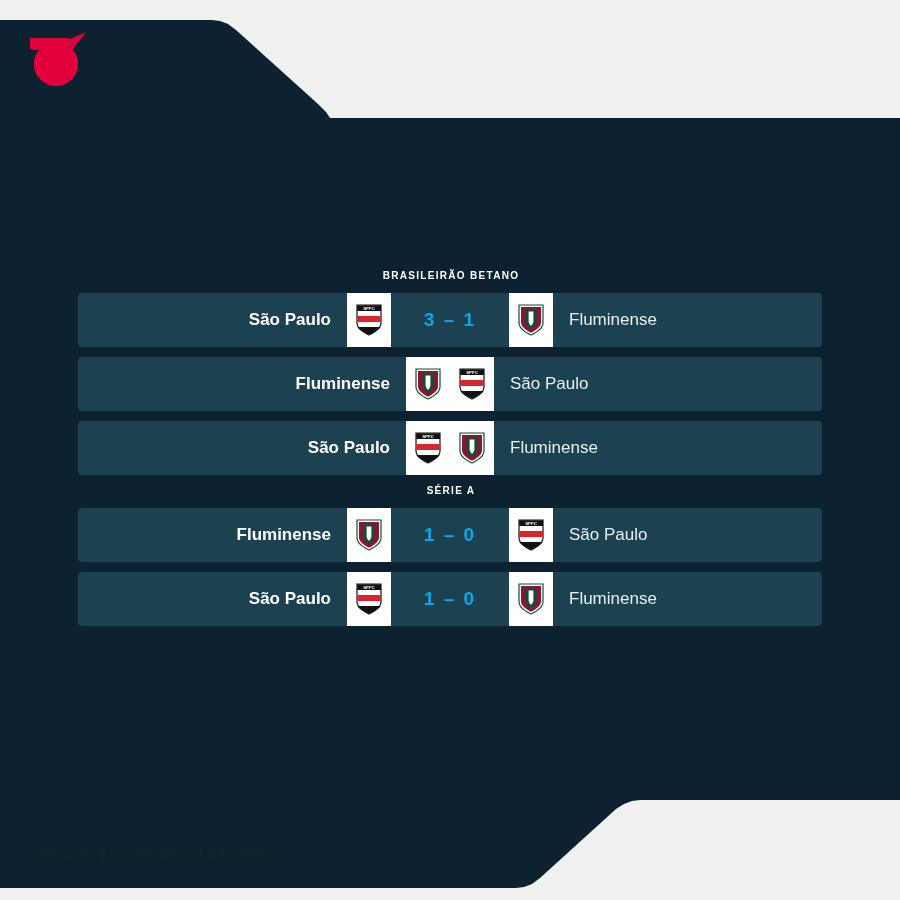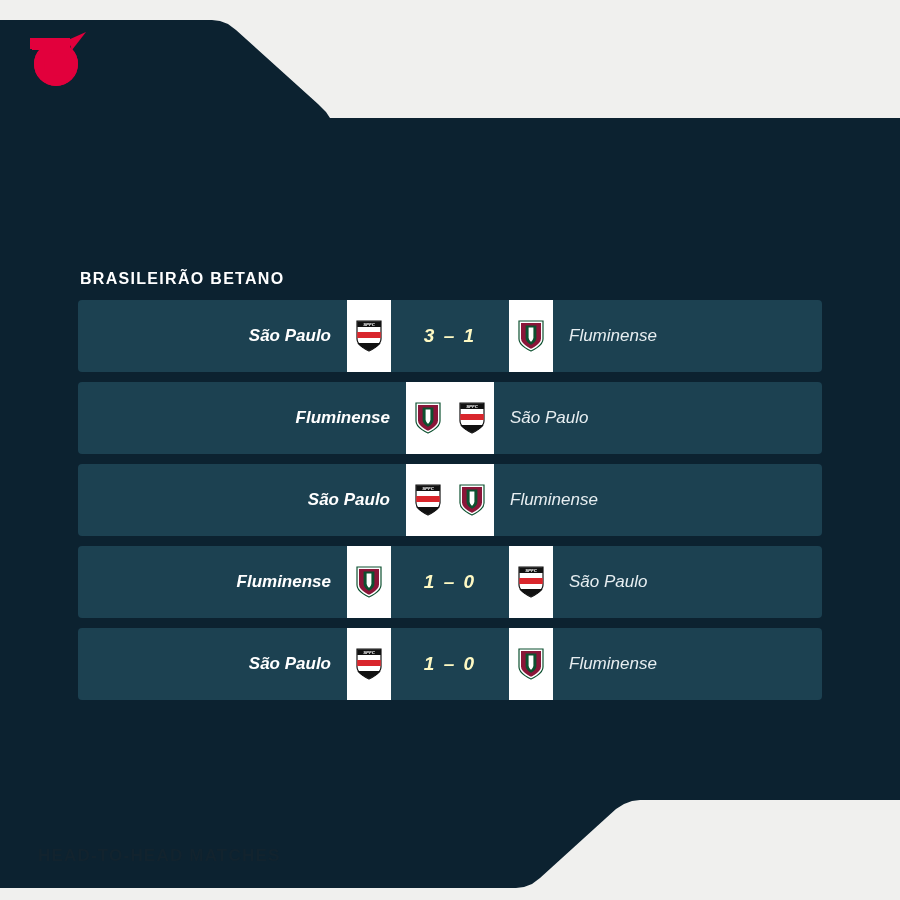--- a/index.html
+++ b/index.html
@@ -62,50 +62,49 @@
     color: #12232e; z-index: 3;
   }
 
   
   .content {
     position: absolute; left: 0; top: 118px;
     width: 900px; height: 680px;
     padding: 0 78px;
   }
   .comp-heading {
-    font-size: 16px; font-weight: bold; letter-spacing: 1.3px;
-    color: #ffffff; margin: 0 0 12px 2px; text-transform: uppercase;
+    font-size: 10px; font-weight: bold; letter-spacing: 1.3px;
+    color: #ffffff; margin: 0 0 12px 2px; text-transform: uppercase; text-align: center;
   }
   .comp-block { margin-bottom: 10px; }
   .comp-block.first { margin-top: 152px; }
 
   .match-row {
     display: flex; align-items: stretch;
-    height: 72px; margin-bottom: 10px;
+    height: 54px; margin-bottom: 10px;
     background: #1c4151; border-radius: 4px;
     overflow: hidden;
-    font-style: italic;
   }
   .team-home {
     flex: 1 1 0; display: flex; align-items: center; justify-content: flex-end;
     padding-right: 16px; font-size: 17px; font-weight: bold; color: #ffffff;
     white-space: nowrap;
   }
   .team-away {
     flex: 1 1 0; display: flex; align-items: center; justify-content: flex-start;
     padding-left: 16px; font-size: 17px; color: #e7eef1; white-space: nowrap;
   }
   .crest-cell {
     flex: 0 0 44px; display: flex; align-items: center; justify-content: center;
     background: #ffffff;
   }
   .crest { width: 26px; height: 32px; display: block; }
   .score {
     flex: 0 0 118px; display: flex; align-items: center; justify-content: center;
-    font-size: 19px; font-weight: bold; color: #fef9c3; letter-spacing: 2px;
+    font-size: 19px; font-weight: bold; color: #0ea5e9; letter-spacing: 2px;
   }
 </style>
 </head>
 <body>
 
 <div id="app">
 
   <div class="topbar"></div>
   <div class="topbar-inner">
 
@@ -201,20 +200,21 @@
             <path d="M3 3 H23 V18.6 C23 24.5 13 28.8 13 28.8 C13 28.8 3 24.5 3 18.6 Z" fill="#8a1538"></path>
             <path d="M7.6 5.4 H18.4 V18 C18.4 22 13 24.8 13 24.8 C13 24.8 7.6 22 7.6 18 Z" fill="#0d5130"></path>
             <path d="M10.6 7.4 H15.4 V17.6 C15.4 20.2 13 21.8 13 21.8 C13 21.8 10.6 20.2 10.6 17.6 Z" fill="#ffffff"></path>
           </svg>
         </div>
         <div class="team-away">Fluminense</div>
       </div>
     </div>
 
     <div class="comp-block">
+      <div class="comp-heading">SÉRIE A</div>
 
       <div class="match-row">
         <div class="team-home">Fluminense</div>
         <div class="crest-cell">
           <svg class="crest" viewBox="0 0 26 32" aria-hidden="true">
             <path d="M1 1 H25 V19 C25 26 13 31 13 31 C13 31 1 26 1 19 Z" fill="#ffffff" stroke="#0d5130" stroke-width="1.2"></path>
             <path d="M3 3 H23 V18.6 C23 24.5 13 28.8 13 28.8 C13 28.8 3 24.5 3 18.6 Z" fill="#8a1538"></path>
             <path d="M7.6 5.4 H18.4 V18 C18.4 22 13 24.8 13 24.8 C13 24.8 7.6 22 7.6 18 Z" fill="#0d5130"></path>
             <path d="M10.6 7.4 H15.4 V17.6 C15.4 20.2 13 21.8 13 21.8 C13 21.8 10.6 20.2 10.6 17.6 Z" fill="#ffffff"></path>
           </svg>

